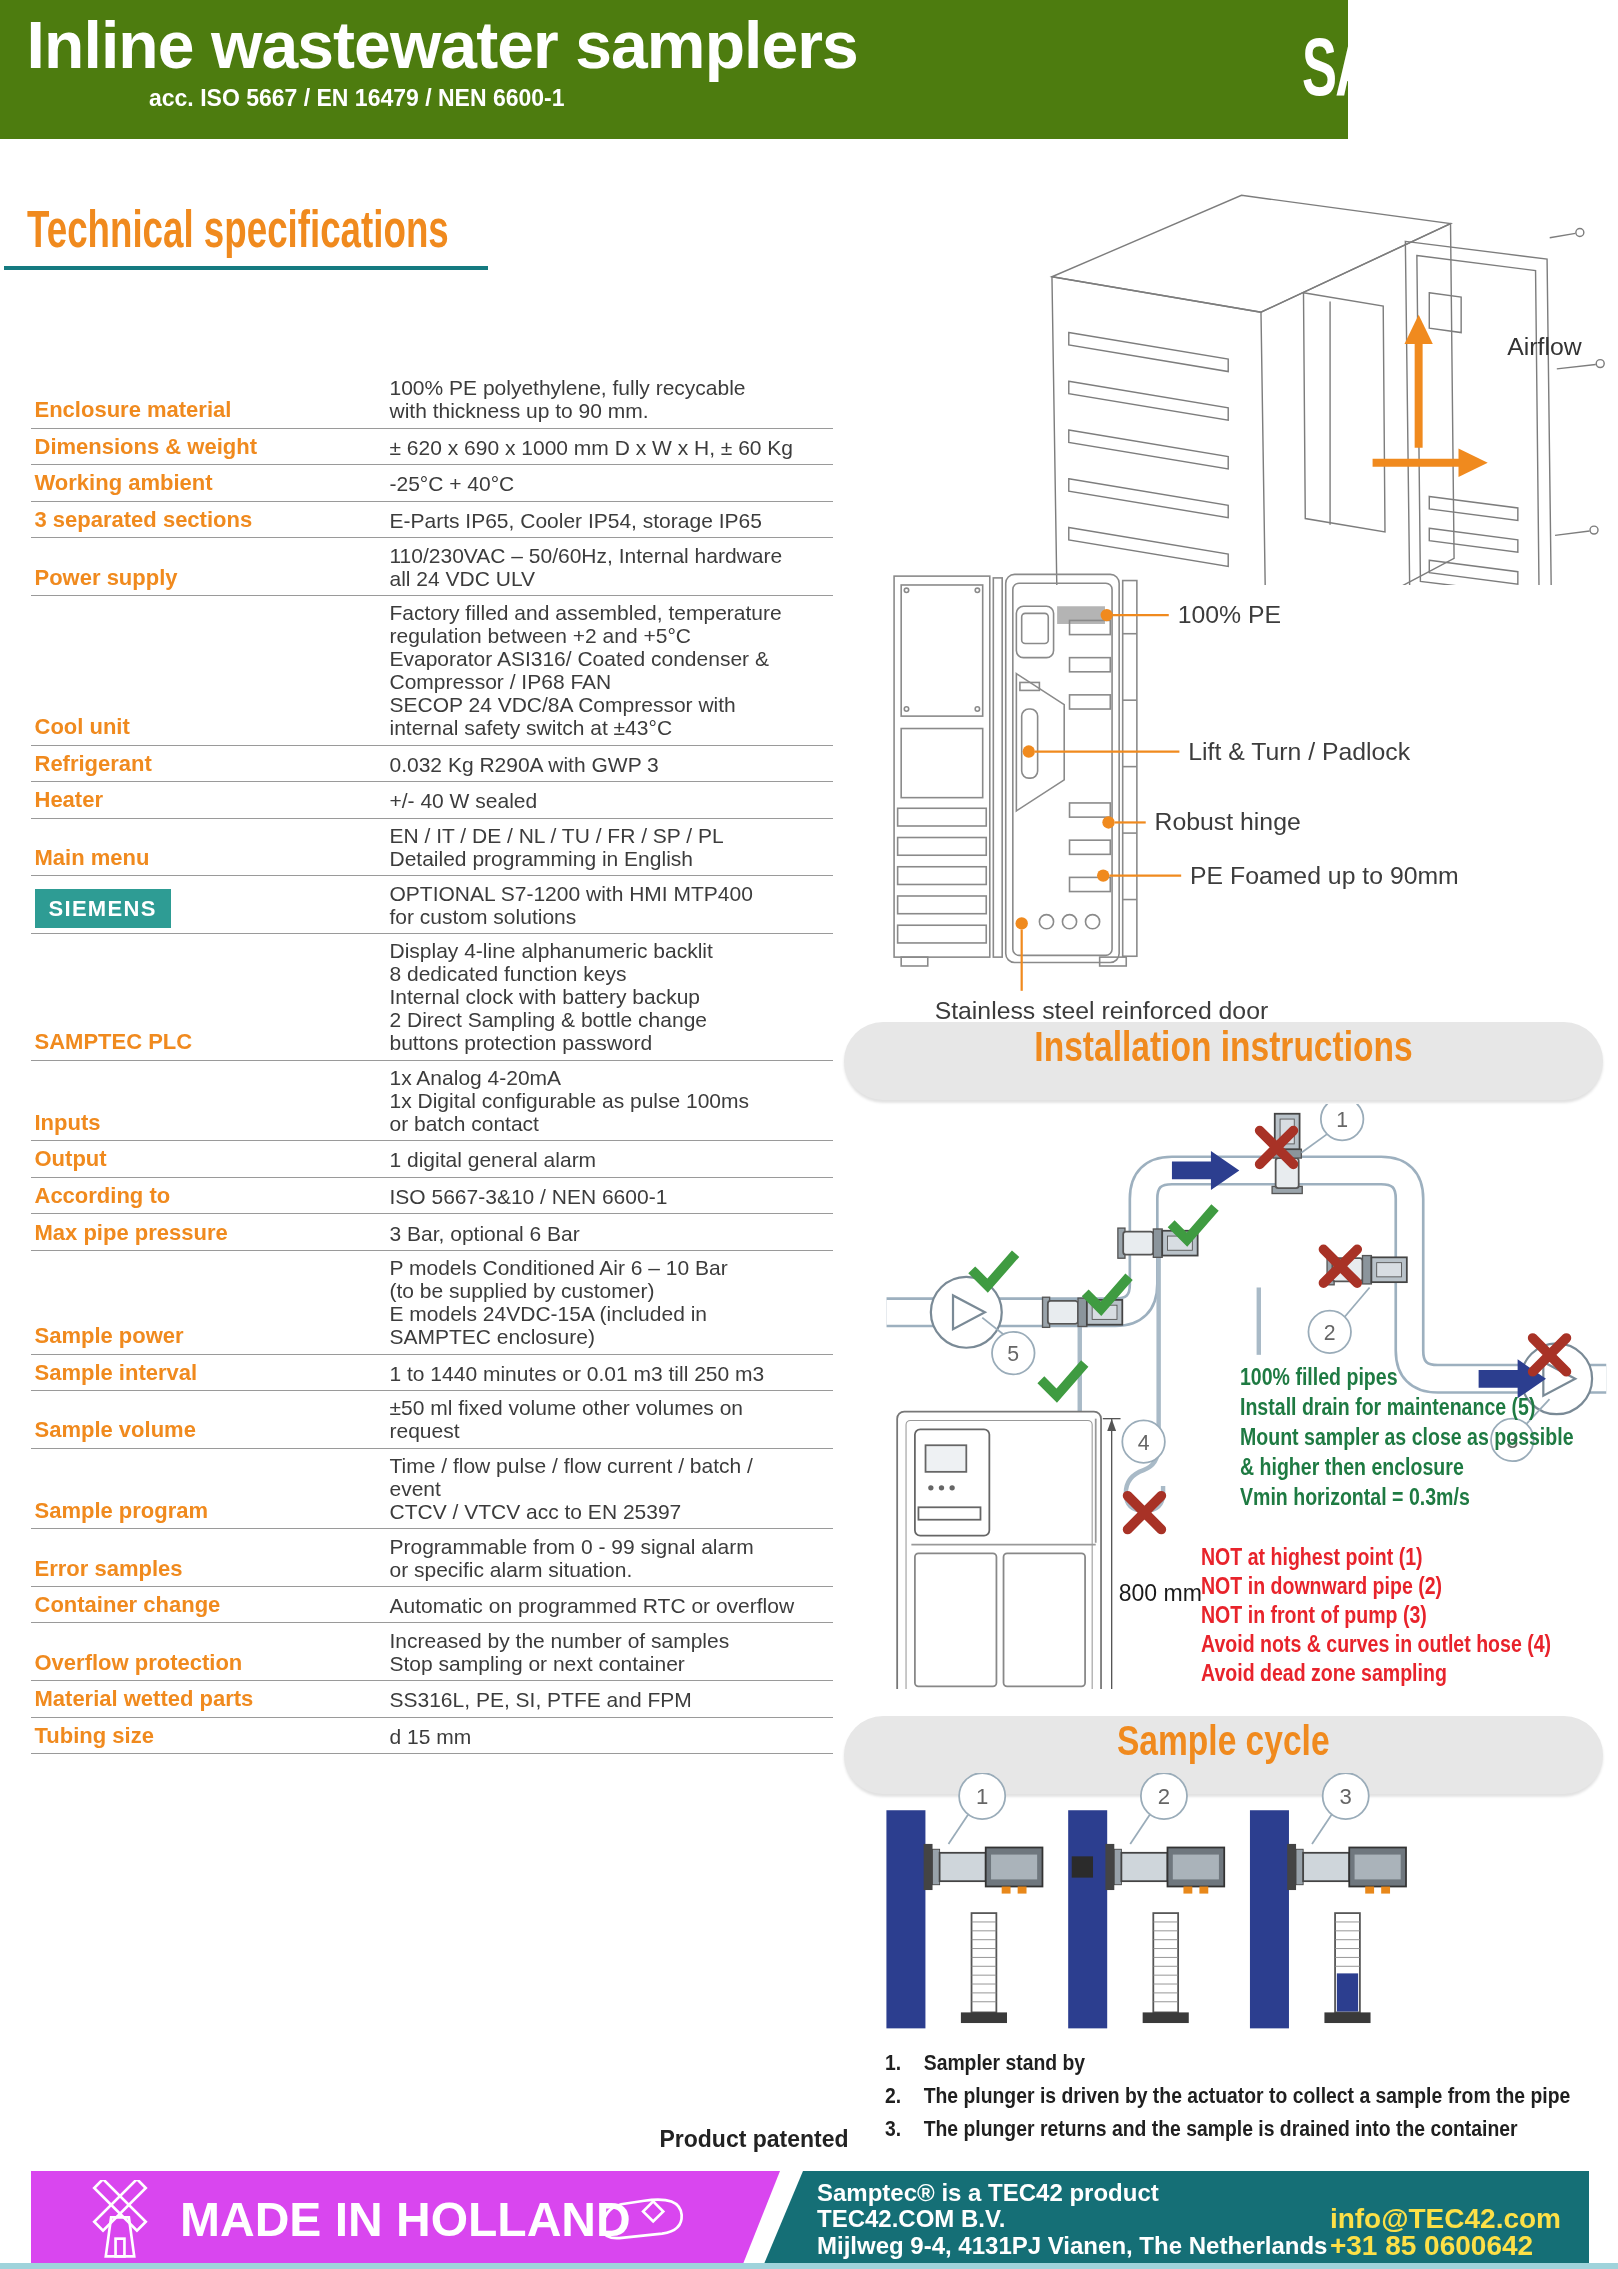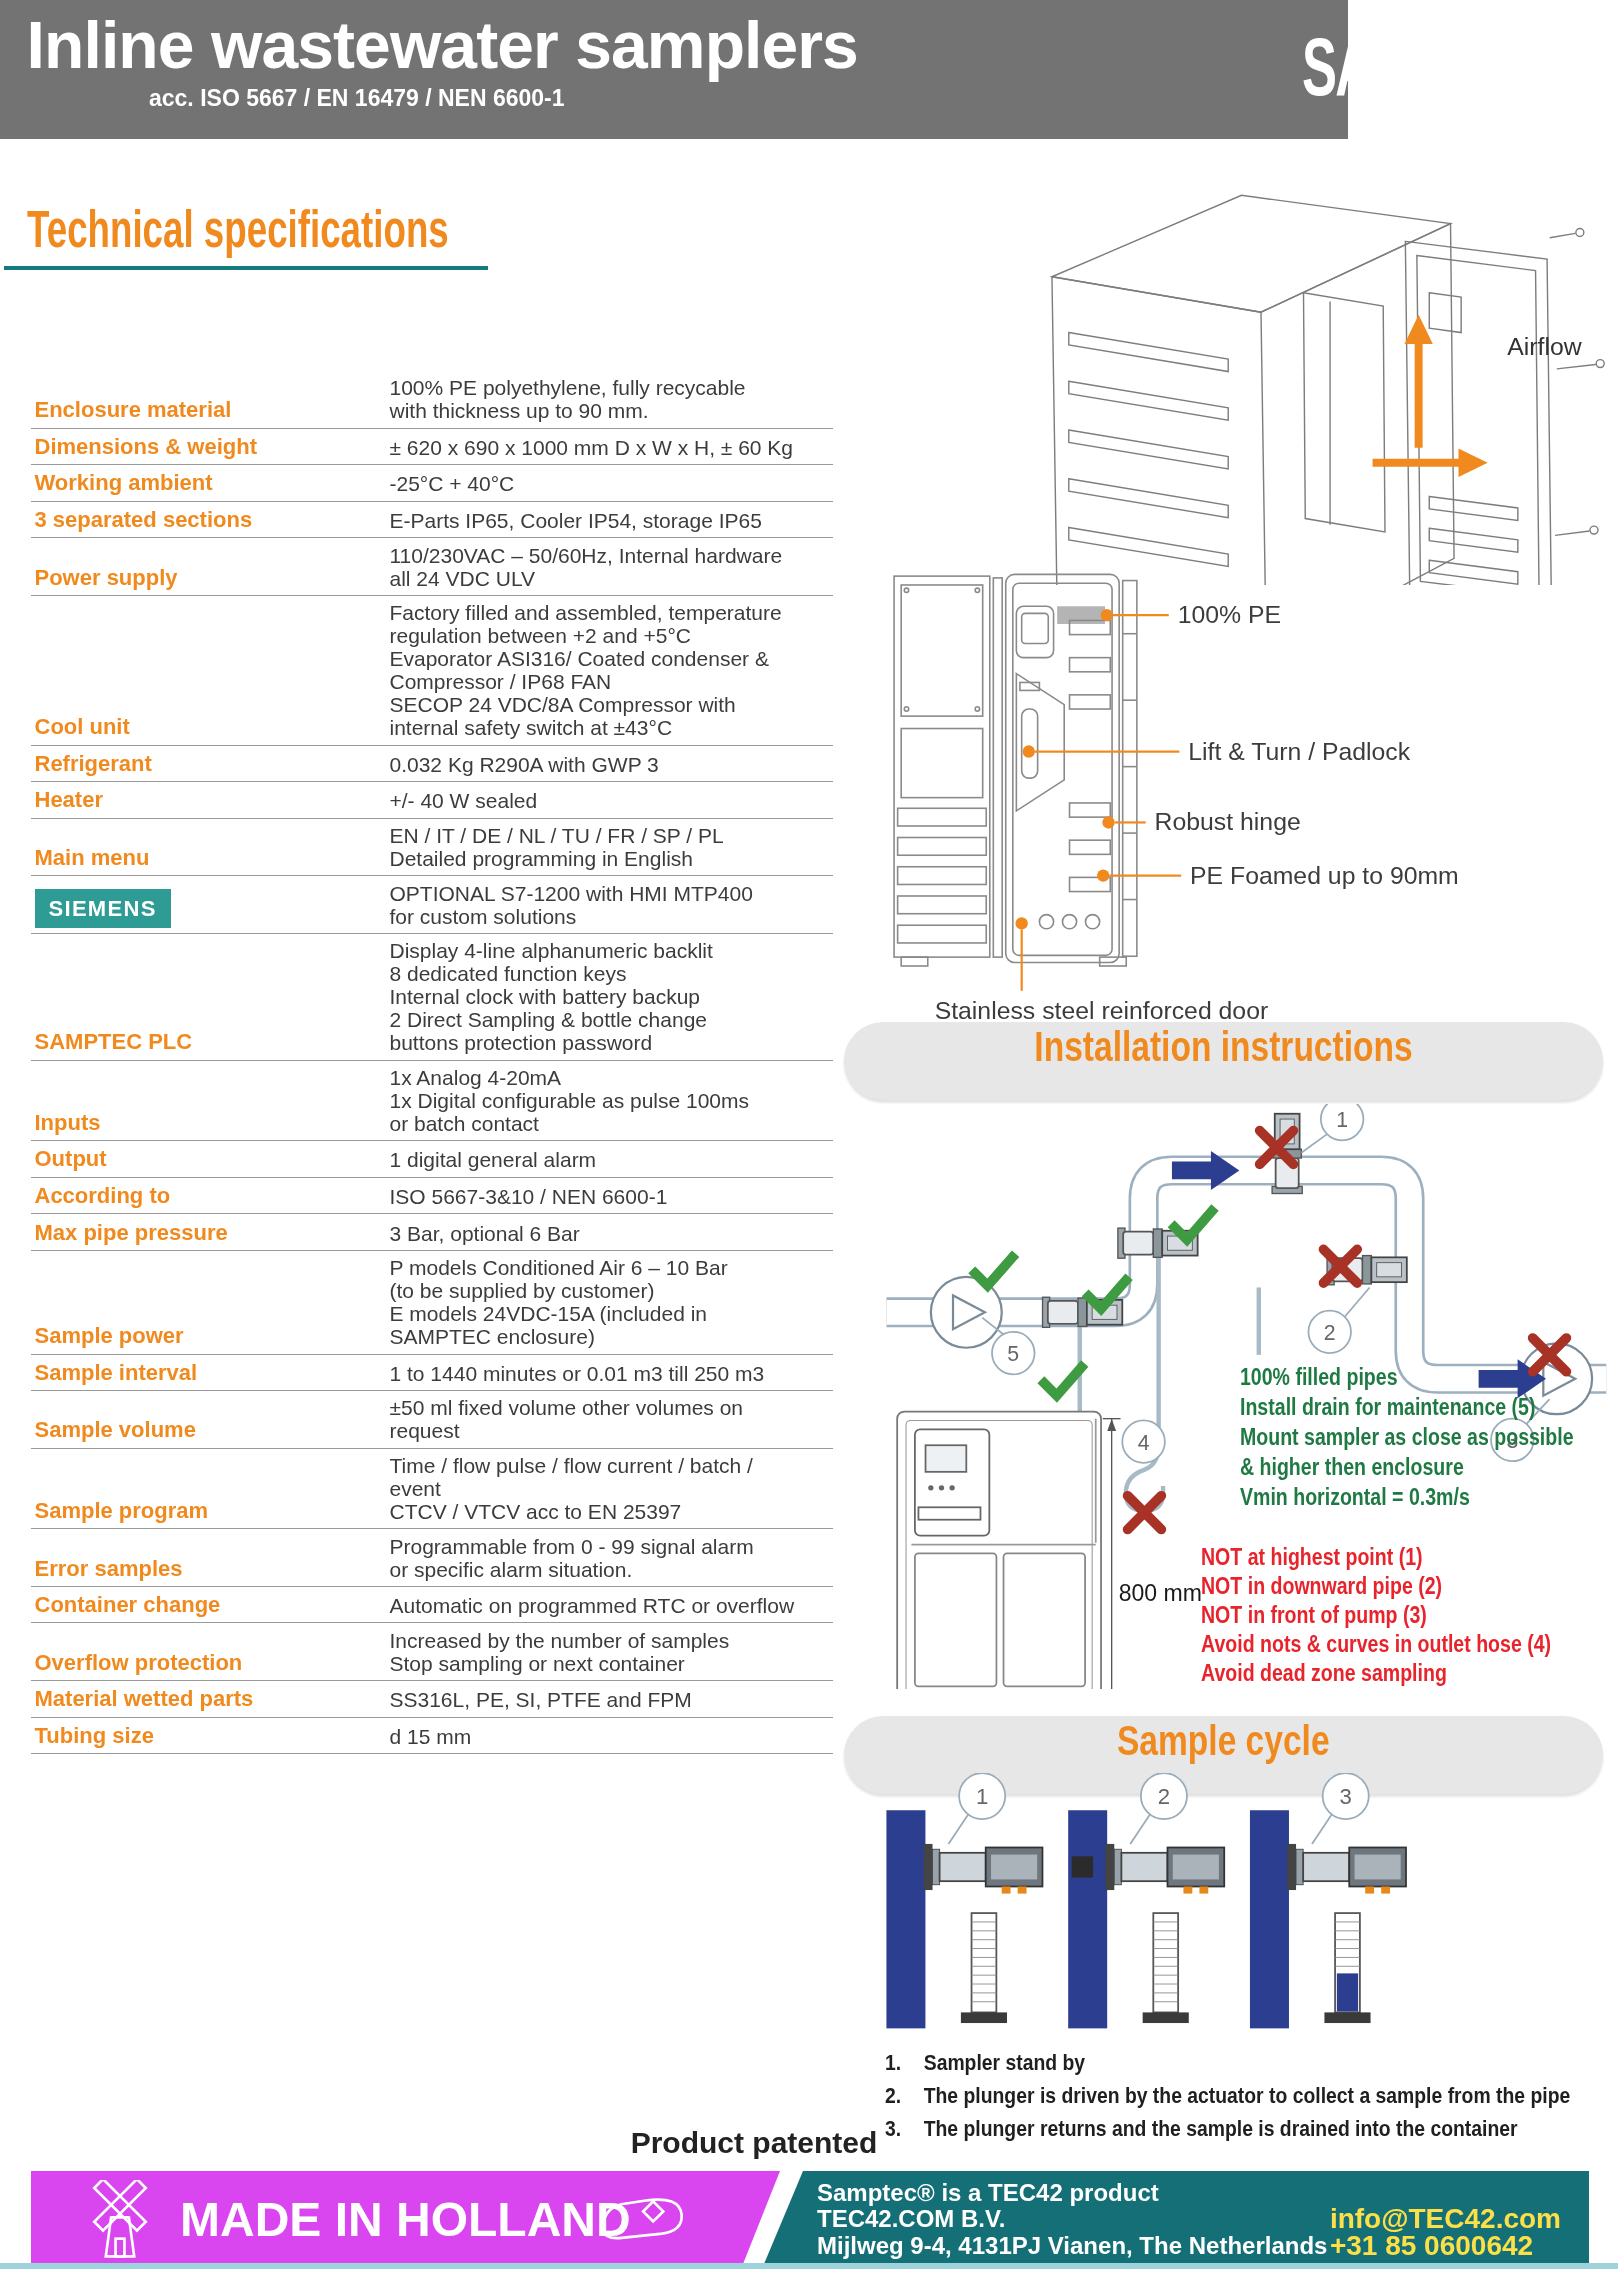--- a/index.html
+++ b/index.html
@@ -1,19 +1,19 @@
 <!DOCTYPE html>
 <html style="font-size:14px"><head>
 <meta charset="utf-8">
 <style>
   html,body{margin:0;padding:0;background:#fff;}
   .page{position:relative;width:1618px;height:2270px;background:#fff;overflow:hidden;
         font-family:"Liberation Sans",sans-serif;color:#3c3c3c;}
   
-  .hdr{position:absolute;left:0;top:0;width:1348px;height:139px;background:#737373;}
+  .hdr{position:absolute;left:0;top:0;width:1348px;height:139px;background:#4d7c0f;}
   .hdr-title{position:absolute;left:26.6px;top:7px;font-size:66px;font-weight:bold;color:#fff;
              letter-spacing:-0.9px;white-space:nowrap;}
   .hdr-sub{position:absolute;left:149px;top:85px;font-size:23px;font-weight:bold;color:#fff;white-space:nowrap;}
   .logo{position:absolute;left:1302px;top:30px;display:flex;align-items:flex-end;color:#fff;
         transform:scaleX(0.64);transform-origin:0 0;}
   .logo-main{font-size:82px;font-weight:bold;letter-spacing:-2.7px;line-height:74px;}
   .logo-nl{font-size:26.6px;font-weight:bold;margin:0 0 5.3px -1.8px;}
   
   .spec-h{position:absolute;left:26.6px;top:200px;margin:0;font-size:51px;font-weight:bold;color:#f08a1e;
           transform:scaleX(0.72);transform-origin:0 0;white-space:nowrap;}
@@ -38,21 +38,21 @@
             color:#1e7a42;transform:scaleX(0.85);transform-origin:0 0;white-space:nowrap;}
   .dont-block{position:absolute;left:1201px;top:1543px;font-size:23px;font-weight:bold;line-height:29px;
             color:#e8232b;transform:scaleX(0.85);transform-origin:0 0;white-space:nowrap;}
   
   .steps{position:absolute;left:885px;top:2046px;width:763px;font-size:22px;font-weight:bold;color:#1f1f1f;
          transform:scaleX(0.88);transform-origin:0 0;}
   .step{display:flex;line-height:33px;}
   .step-num{width:44px;flex:0 0 44px;}
   .step-text{flex:1;white-space:nowrap;}
   
-  .patent{position:absolute;left:621px;top:2126px;width:266px;text-align:center;font-size:30px;
+  .patent{position:absolute;left:621px;top:2126px;width:266px;text-align:center;font-size:23px;
           font-weight:600;color:#222;}
   .foot-orange{position:absolute;left:31px;top:2171px;width:749px;height:93px;background:#d946ef;
                clip-path:polygon(0 0,100% 0,calc(100% - 37px) 100%,0 100%);}
   .made-in{position:absolute;left:149px;top:21px;font-size:48px;font-weight:bold;color:#fff;white-space:nowrap;}
   .foot-teal{position:absolute;left:764px;top:2171px;width:825px;height:93px;background:#156f76;
              clip-path:polygon(39px 0,100% 0,100% 100%,0 100%);}
   .teal-lines{position:absolute;left:53px;top:8.9px;color:#fff;font-size:24px;font-weight:bold;line-height:26.6px;white-space:nowrap;}
   .contact-lines{position:absolute;right:28px;top:35px;color:#fde047;font-size:28px;font-weight:bold;line-height:26.6px;
                  white-space:nowrap;}
   .foot-strip{position:absolute;left:0;top:2263px;width:1618px;height:7px;background:#9fd3db;}

